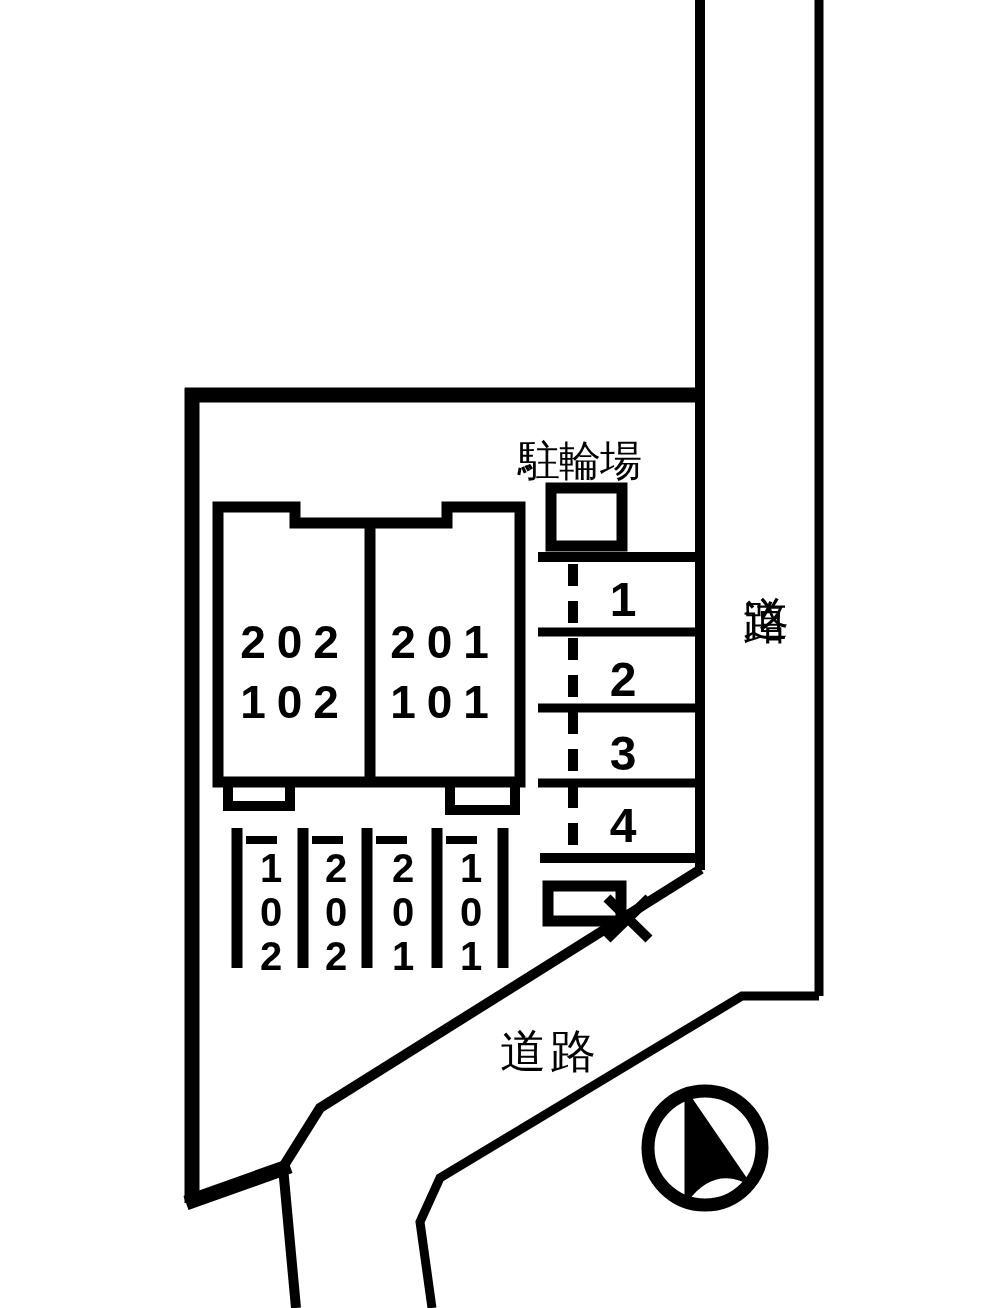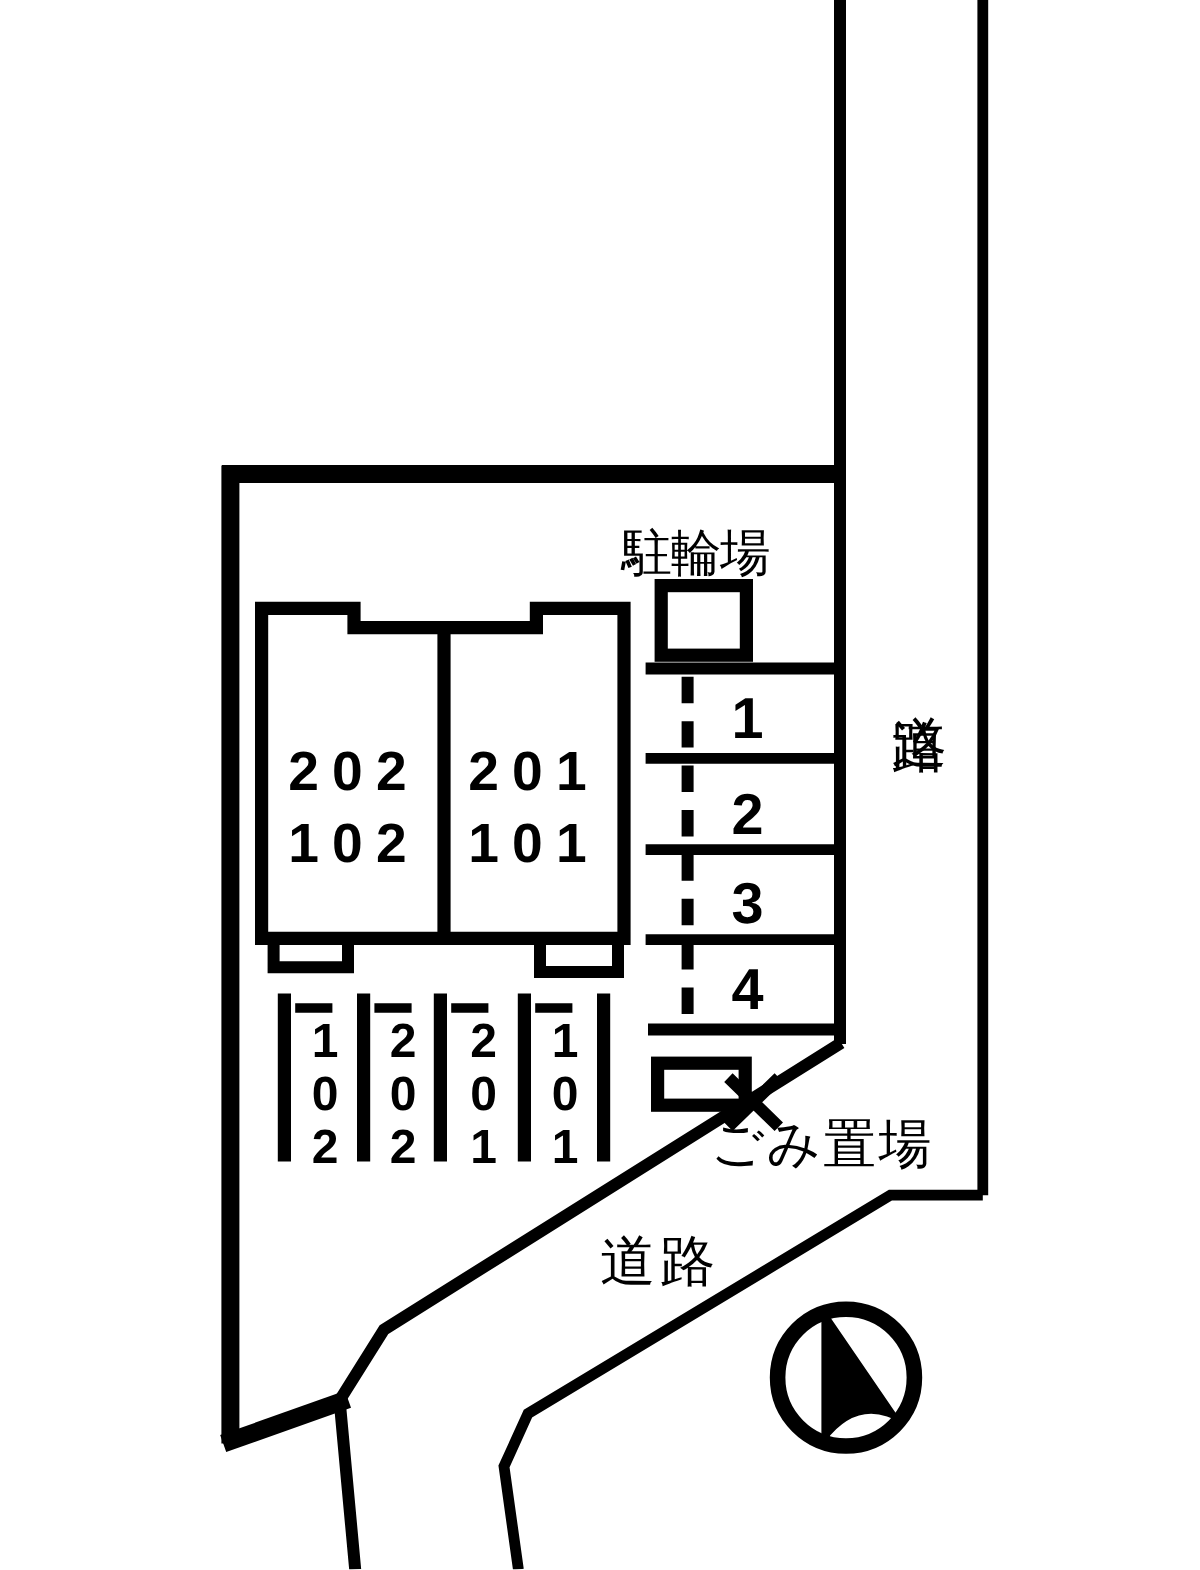--- a/index.html
+++ b/index.html
@@ -116,19 +116,18 @@
   <div class="space-num" style="left:598px;top:572px;">1</div>
   <div class="space-num" style="left:598px;top:652px;">2</div>
   <div class="space-num" style="left:598px;top:726px;">3</div>
   <div class="space-num" style="left:598px;top:798px;">4</div>
 
   <div class="stall-label" style="left:250px;">102</div>
   <div class="stall-label" style="left:315px;">202</div>
   <div class="stall-label" style="left:382px;">201</div>
   <div class="stall-label" style="left:450px;">101</div>
 
-  <div class="lbl garbage-label" style="left:592px;top:932px;">ごみ置場</div>
 
   <div class="lbl road-label-right" style="left:744px;top:560px;">道路</div>
 
   <div class="lbl road-label-bottom" style="left:500px;top:1028px;">道路</div>
 
 </div>
 
 </body></html>

